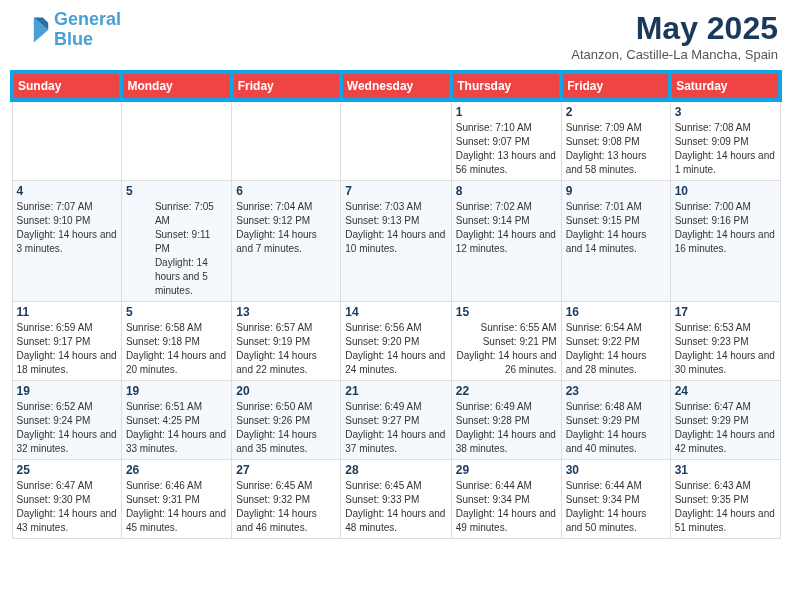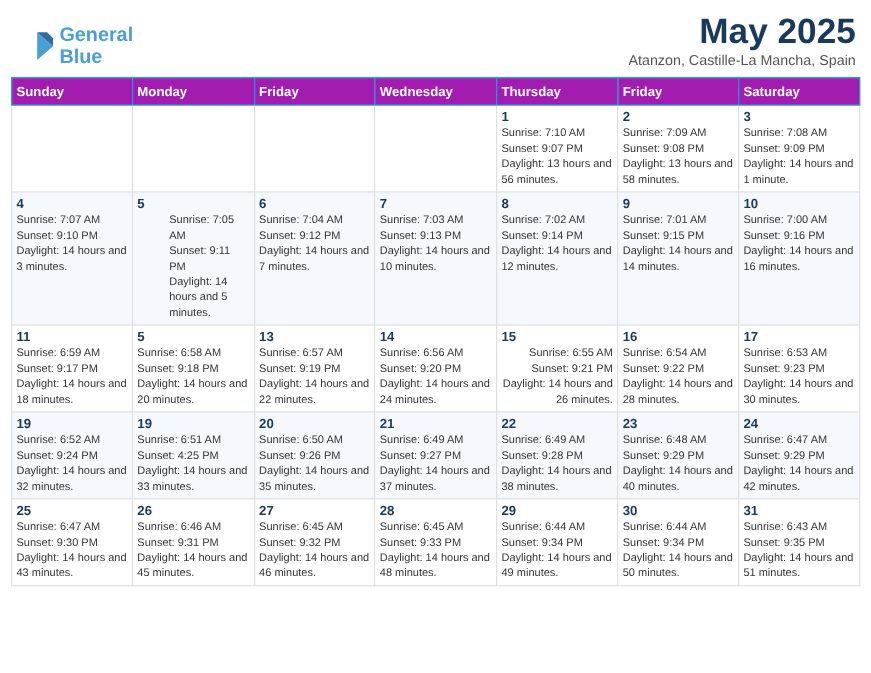--- a/index.html
+++ b/index.html
@@ -6,21 +6,21 @@
     body {
       font-family: Arial, sans-serif;
       background: #fff;
       width: 792px;
       min-height: 612px;
       padding: 10px;
     }
     .header {
       display: flex;
       justify-content: space-between;
-      align-items: flex-end;
+      align-items: flex-start;
       margin-bottom: 8px;
       padding: 0 4px;
     }
     .logo {
       display: flex;
       align-items: center;
       gap: 4px;
     }
     .logo-text {
       font-size: 18px;
@@ -46,27 +46,27 @@
     .location {
       font-size: 13px;
       color: #555;
     }
     .calendar {
       width: 100%;
       border-collapse: collapse;
       border: 1px solid #ccc;
     }
     .calendar th {
-      background-color: #a21caf;
+      background-color: #ef4444;
       color: #fff;
       font-size: 12px;
       font-weight: bold;
       padding: 5px 4px;
       text-align: left;
-      border: 1px solid #0ea5e9;
+      border: 4px solid #0ea5e9;
     }
     .calendar td {
       vertical-align: top;
       padding: 3px 4px;
       border: 1px solid #ddd;
       width: 112px;
       min-height: 80px;
       font-size: 10px;
       color: #333;
       background: #fff;

